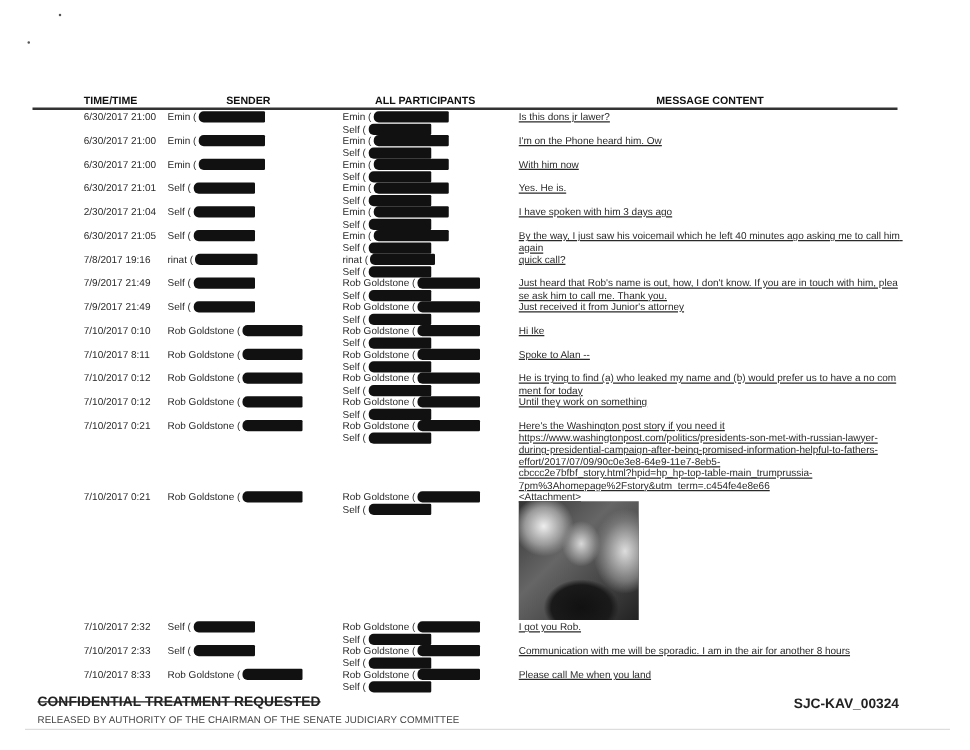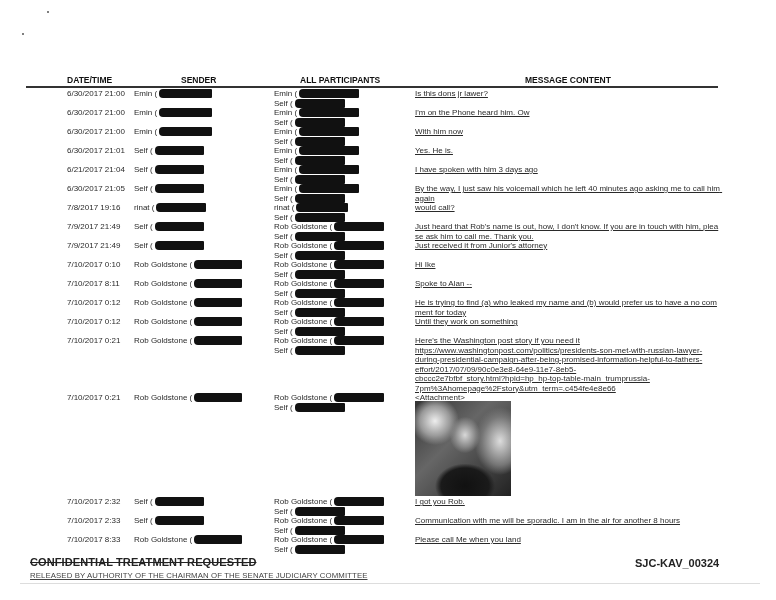--- a/index.html
+++ b/index.html
@@ -20,31 +20,31 @@
   .photo {
     position:absolute; left:415px; top:401px; width:96px; height:95px;
     background:
       radial-gradient(ellipse 22px 26px at 50px 34px, #d8d8d8 0%, #8a8a8a 45%, transparent 70%),
       radial-gradient(ellipse 40px 30px at 50px 85px, #111 0%, #1a1a1a 60%, transparent 75%),
       radial-gradient(ellipse 30px 30px at 20px 20px, #eee 0%, #999 50%, transparent 80%),
       radial-gradient(ellipse 30px 40px at 85px 40px, #ddd 0%, #777 60%, transparent 85%),
       linear-gradient(135deg, #333 0%, #666 40%, #222 100%);
   }
   .footer-conf { position:absolute; left:30px; top:556px; font-size:11px; font-weight:bold; color:#222; text-decoration:line-through; letter-spacing:0.1px; }
-  .footer-rel { position:absolute; left:30px; top:571px; font-size:7.8px; color:#444; letter-spacing:0.1px;text-decoration:underline; }
+  .footer-rel { position:absolute; left:30px; top:571px; font-size:7.8px; color:#444; letter-spacing:0.1px; }
   .footer-id { position:absolute; left:635px; top:557px; font-size:11px; font-weight:bold; color:#222; }
   .footer-line { position:absolute; left:20px; top:583px; width:740px; height:1px; background:#ddd; }
 </style>
 </head>
 <body>
 
 <div class="speck" style="left:47px;top:11px;"></div>
 <div class="speck" style="left:22px;top:33px;"></div>
 
-<div class="hdr" style="left:67px;">DATE/TIME</div>
+<div class="hdr" style="left:67px;">TIME/TIME</div>
 <div class="hdr" style="left:181px;">SENDER</div>
 <div class="hdr" style="left:300px;">ALL PARTICIPANTS</div>
 <div class="hdr" style="left:525px;">MESSAGE CONTENT</div>
 <div class="hrule"></div>
 
 <div id="rows">
     <div class="row" style="top: 89px;">
       <span class="dt">6/30/2017 21:00</span>
       <span class="snd"><span>Emin</span> (<span class="redact" style="width:53px"></span></span>
       <span class="part">
@@ -74,21 +74,21 @@
     <div class="row" style="top: 146px;">
       <span class="dt">6/30/2017 21:01</span>
       <span class="snd"><span>Self</span> (<span class="redact" style="width:49px"></span></span>
       <span class="part">
         <span class="pline"><span>Emin</span> (<span class="redact" style="width:60px"></span></span>
         <span class="pline"><span>Self</span> (<span class="redact" style="width:50px"></span></span>
       </span>
       <span class="msg">Yes. He is.</span>
     </div>
     <div class="row" style="top: 165px;">
-      <span class="dt">6/21/2017 21:04</span>
+      <span class="dt">2/30/2017 21:04</span>
       <span class="snd"><span>Self</span> (<span class="redact" style="width:49px"></span></span>
       <span class="part">
         <span class="pline"><span>Emin</span> (<span class="redact" style="width:60px"></span></span>
         <span class="pline"><span>Self</span> (<span class="redact" style="width:50px"></span></span>
       </span>
       <span class="msg">I have spoken with him 3 days ago</span>
     </div>
     <div class="row" style="top: 184px;">
       <span class="dt">6/30/2017 21:05</span>
       <span class="snd"><span>Self</span> (<span class="redact" style="width:49px"></span></span>
@@ -98,21 +98,21 @@
       </span>
       <span class="msg">By the way, I just saw his voicemail which he left 40 minutes ago asking me to call him again</span>
     </div>
     <div class="row" style="top: 203px;">
       <span class="dt">7/8/2017 19:16</span>
       <span class="snd"><span>rinat</span> (<span class="redact" style="width:50px"></span></span>
       <span class="part">
         <span class="pline"><span>rinat</span> (<span class="redact" style="width:52px"></span></span>
         <span class="pline"><span>Self</span> (<span class="redact" style="width:50px"></span></span>
       </span>
-      <span class="msg">would call?</span>
+      <span class="msg">quick call?</span>
     </div>
     <div class="row" style="top: 222px;">
       <span class="dt">7/9/2017 21:49</span>
       <span class="snd"><span>Self</span> (<span class="redact" style="width:49px"></span></span>
       <span class="part">
         <span class="pline"><span>Rob Goldstone</span> (<span class="redact" style="width:50px"></span></span>
         <span class="pline"><span>Self</span> (<span class="redact" style="width:50px"></span></span>
       </span>
       <span class="msg">Just heard that Rob's name is out, how, I don't know. If you are in touch with him, please ask him to call me. Thank you.</span>
     </div>

